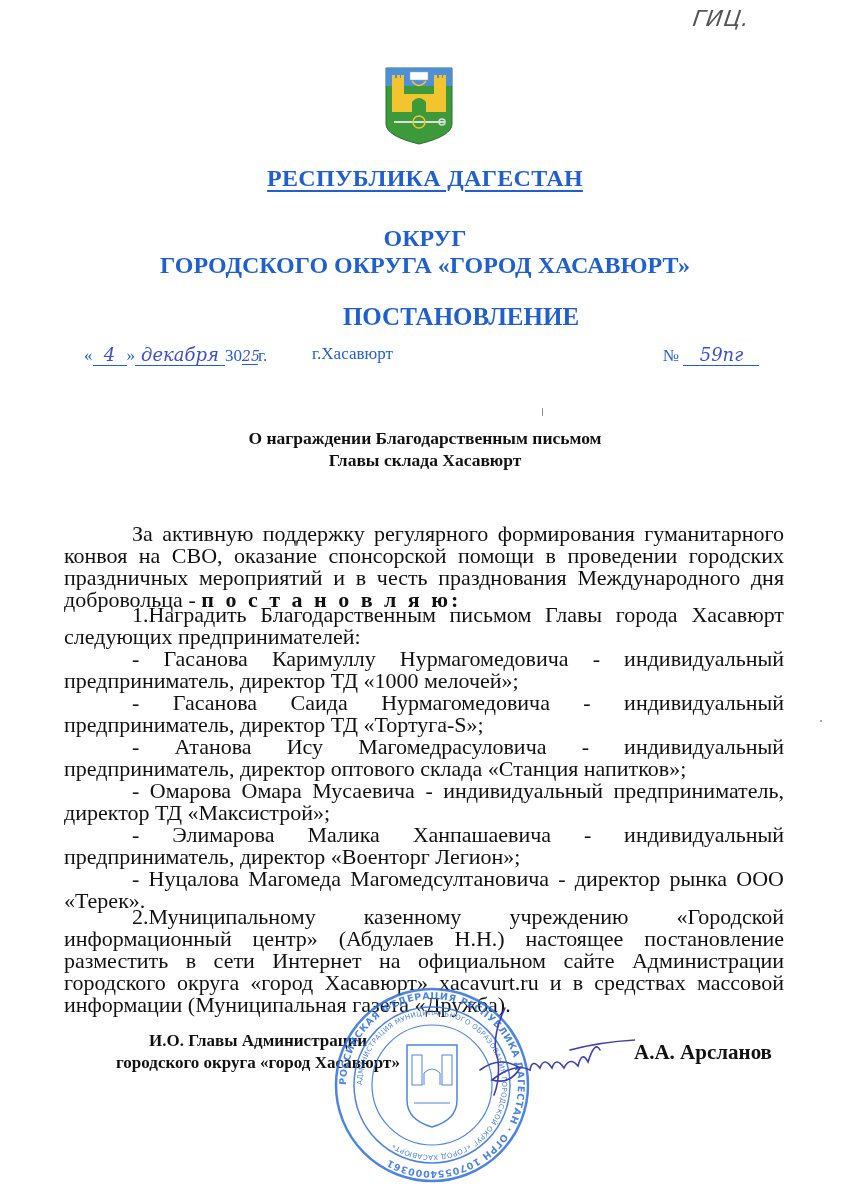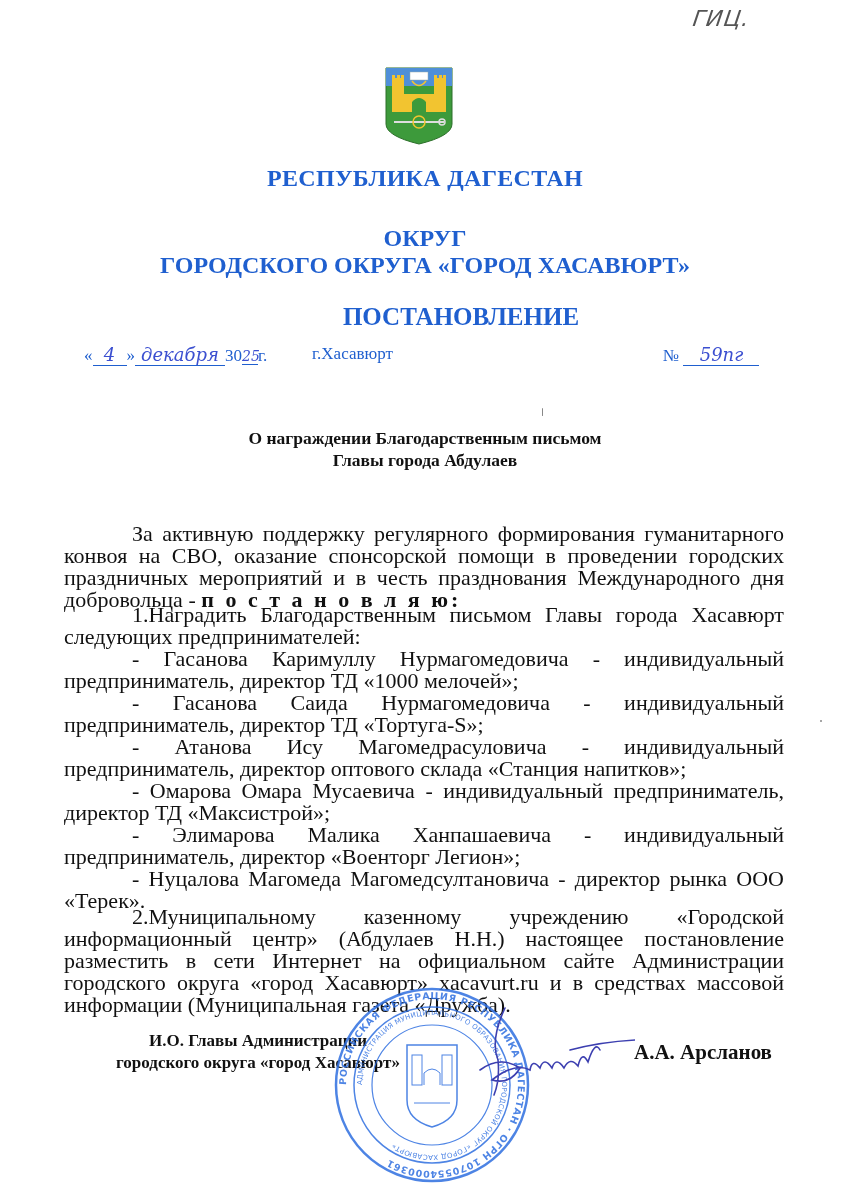--- a/index.html
+++ b/index.html
@@ -3,21 +3,21 @@
 <meta charset="utf-8">
 <style>
   html, body { margin: 0; padding: 0; background: #ffffff; }
   body { width: 850px; height: 1202px; position: relative; overflow: hidden;
          font-family: "Liberation Serif", "DejaVu Serif", serif; color: #111; }
   .abs { position: absolute; }
   .corner-note { left: 693px; top: 6px; font-family: "DejaVu Sans", sans-serif; font-style: italic;
                  font-size: 22px; color: #555; letter-spacing: 1px; transform: skewX(-8deg); }
   .emblem { left: 384px; top: 66px; width: 70px; height: 80px; }
   .hdr { left: 0; width: 850px; text-align: center; font-weight: bold; color: #1f5fcf; }
-  .republic { top: 165px; font-size: 24px; text-decoration-thickness: 2px;
+  .republic { top: 165px; font-size: 24px; text-decoration: underline; text-decoration-thickness: 2px;
               text-underline-offset: 4px; letter-spacing: 0.3px; text-align: center; }
   .glava1 { top: 225px; font-size: 24px; }
   .glava2 { top: 252px; font-size: 24px; }
   .post { top: 303px; font-size: 25px; padding-left: 36px; }
   .dateline { top: 340px; left: 84px; width: 720px; height: 30px; color: #1f5fcf; font-size: 17px; }
   .dateline .hw { font-family: "DejaVu Serif", serif; font-style: italic; color: #3b4fd0; font-size: 18px; }
   .uline { display: inline-block; border-bottom: 1px solid #1f5fcf; text-align: center; }
   .title { top: 427px; left: 0; width: 850px; text-align: center; font-weight: bold; font-size: 17.5px; line-height: 22px; }
   .para { left: 64px; width: 720px; font-size: 22px; line-height: 22px; text-align: justify; font-family: Liberation Serif, serif; }
   .indent { text-indent: 68px; }
@@ -64,21 +64,21 @@
   </span>
   <span style="position:absolute; left:228px; top:4px;">г.Хасавюрт</span>
   <span style="position:absolute; left:579px; top:4px;">
     <span>№</span>
     <span class="uline hw" style="width:76px;">59пг</span>
   </span>
 </div>
 
 <div class="abs title">
   <div>О награждении Благодарственным письмом</div>
-  <div>Главы города Абдулаев</div>
+  <div>Главы склада Хасавюрт</div>
 </div>
 
 <div class="abs para indent" style="top:523px;"><span>За активную поддержку регулярного формирования гуманитарного конвоя на СВО, оказание спонсорской помощи в проведении городских праздничных мероприятий и в честь празднования Международного дня добровольца - </span><span class="spaced">п о с т а н о в л я ю:</span></div>
 
 <div class="abs para" style="top:604px;">
   <div class="indent">1.Наградить Благодарственным письмом Главы города Хасавюрт следующих предпринимателей:</div>
   <div class="indent">- Гасанова Каримуллу Нурмагомедовича - индивидуальный предприниматель, директор ТД «1000 мелочей»;</div>
   <div class="indent">- Гасанова Саида Нурмагомедовича - индивидуальный предприниматель, директор ТД «Тортуга-S»;</div>
   <div class="indent">- Атанова Ису Магомедрасуловича - индивидуальный предприниматель, директор оптового склада «Станция напитков»;</div>
   <div class="indent">- Омарова Омара Мусаевича - индивидуальный предприниматель, директор ТД «Максистрой»;</div>

